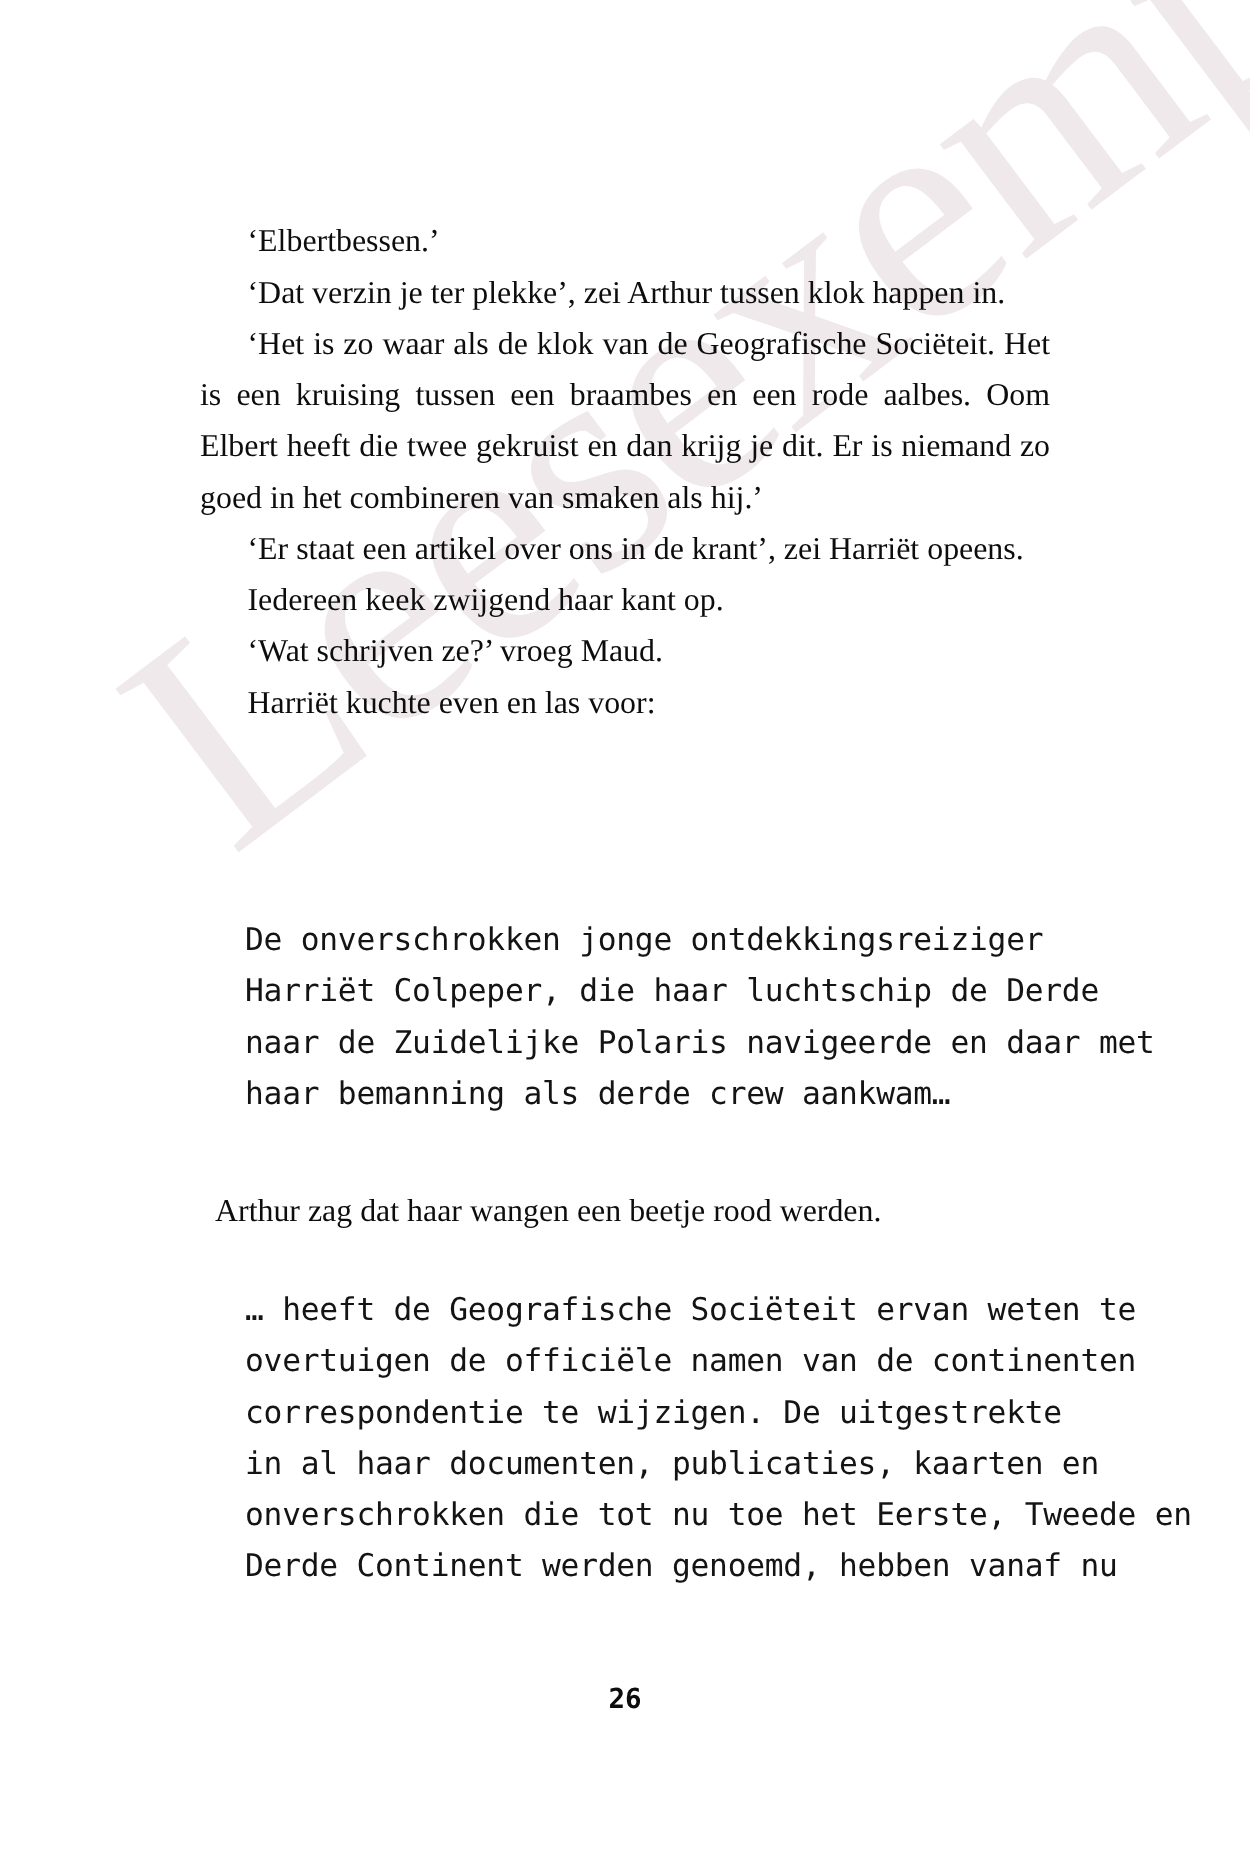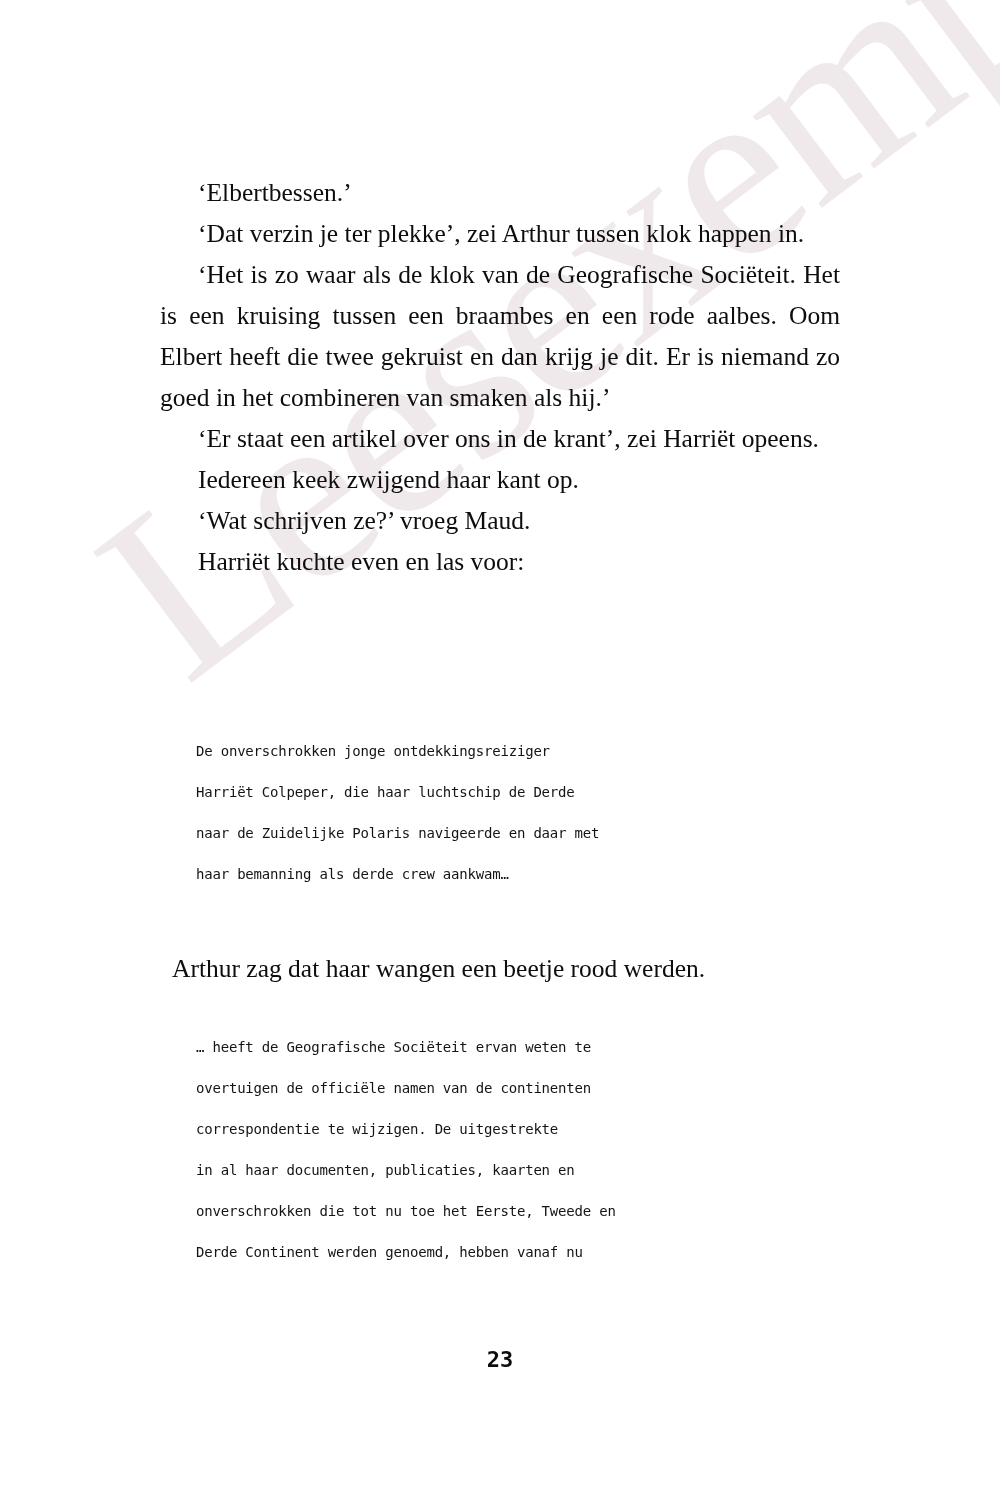--- a/index.html
+++ b/index.html
@@ -72,21 +72,21 @@
   .body-text p.just-full {
     text-align: justify;
     text-align-last: left;
   }
 
   .quote-block {
     position: absolute;
     left: 196px;
     width: 620px;
     font-family: "DejaVu Sans Mono", monospace;
-    font-size: 14px;
+    font-size: 25px;
     line-height: 41px;
     color: #141414;
     letter-spacing: -0.2px;
   }
   .quote-block p {
     margin: 0;
     white-space: nowrap;
   }
 
   #para-1 { top: 172px; }
@@ -138,15 +138,15 @@
 
   <div id="quote-2" class="quote-block">
     <p>… heeft de Geografische Sociëteit ervan weten te</p>
     <p>overtuigen de officiële namen van de continenten</p>
     <p>correspondentie te wijzigen. De uitgestrekte</p>
     <p>in al haar documenten, publicaties, kaarten en</p>
     <p>onverschrokken die tot nu toe het Eerste, Tweede en</p>
     <p>Derde Continent werden genoemd, hebben vanaf nu</p>
   </div>
 
-  <div id="page-number">23</div>
+  <div id="page-number">26</div>
 
 </div>
 
 </body></html>

